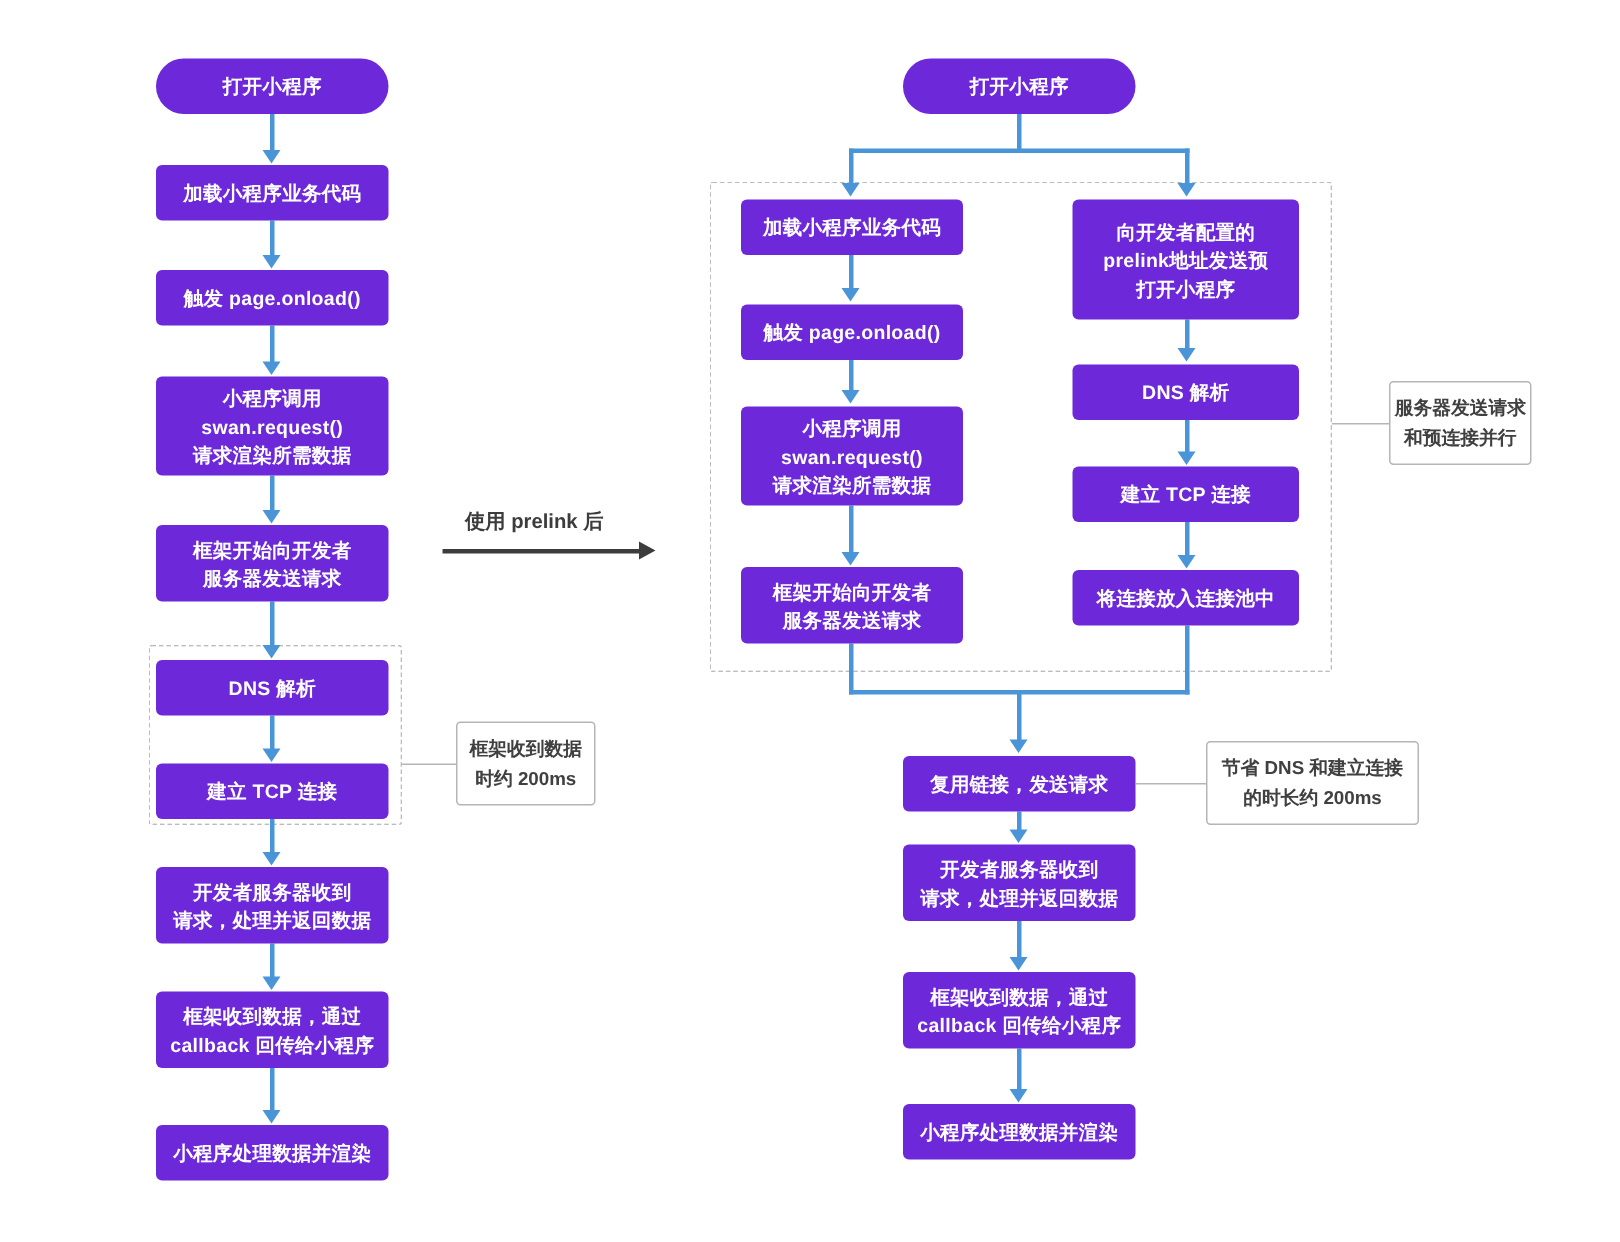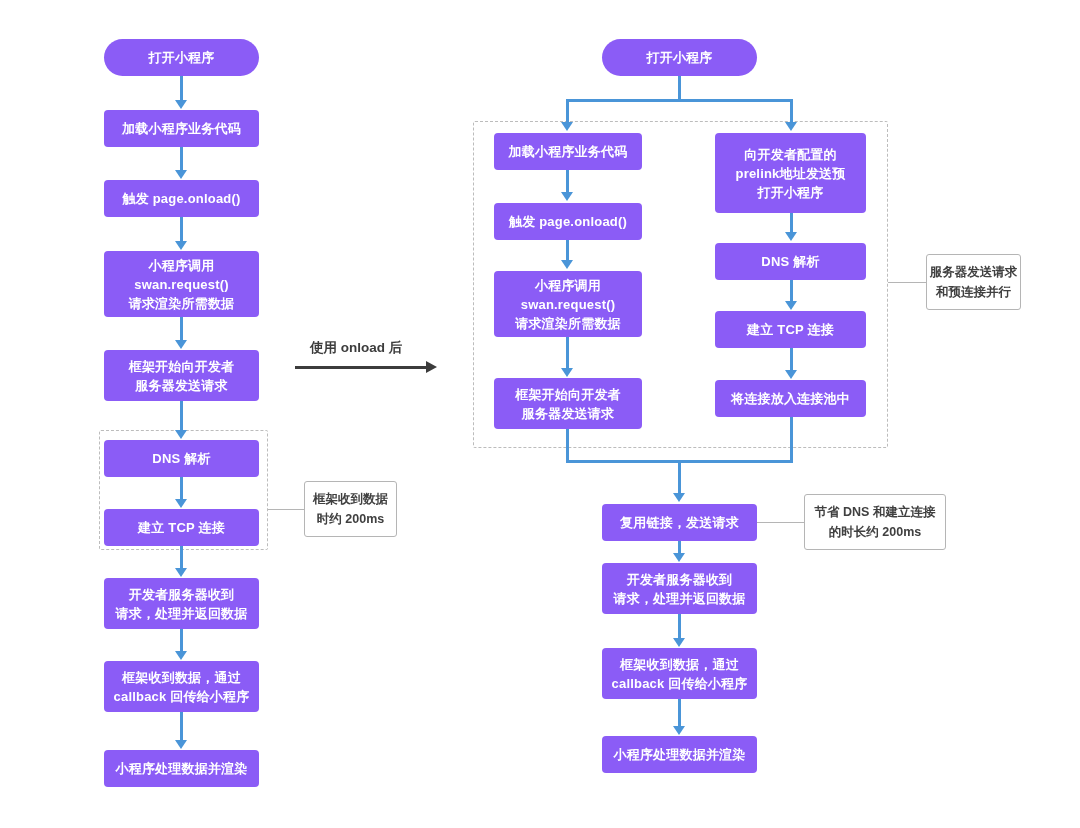--- a/index.html
+++ b/index.html
@@ -14,21 +14,21 @@
     position: relative;
     width: 1080px;
     height: 828px;
     background: #ffffff;
     overflow: hidden;
   }
   
   .node {
     position: absolute;
     box-sizing: border-box;
-    background: #8b5cf6;
+    background: #6d28d9;
     color: #ffffff;
     display: flex;
     align-items: center;
     justify-content: center;
     text-align: center;
     font-size: 13px;
     line-height: 19px;
     border-radius: 4px;
     font-weight: 600;
     letter-spacing: 0.2px;
@@ -224,21 +224,21 @@
   <div class="arrowhead" style="left:174.5px; top:740px;"></div>
 
   <div class="leader" style="left:268px; top:509px; width:36px;"></div>
   <div class="callout" style="left:304px; top:481px; width:93px; height:56px;">
     <div class="lines">
         <span>框架收到数据</span>
         <span>时约 200ms</span>
       </div>
   </div>
 
-  <div class="transition-label" style="left:310px; top:339px;">使用 onload 后</div>
+  <div class="transition-label" style="left:310px; top:339px;">使用 prelink 后</div>
   <div class="transition-shaft" style="left:295px; top:366px; width:131px;"></div>
   <div class="transition-head" style="left:426px; top:361px;"></div>
 
   <div class="dashframe" style="left:473px; top:121px; width:415px; height:327px;"></div>
 
   <div class="node pill" style="left:602px; top:39px; width:155px; height:37px;">
     <div class="lines">
         <span>打开小程序</span>
       </div>
   </div>

